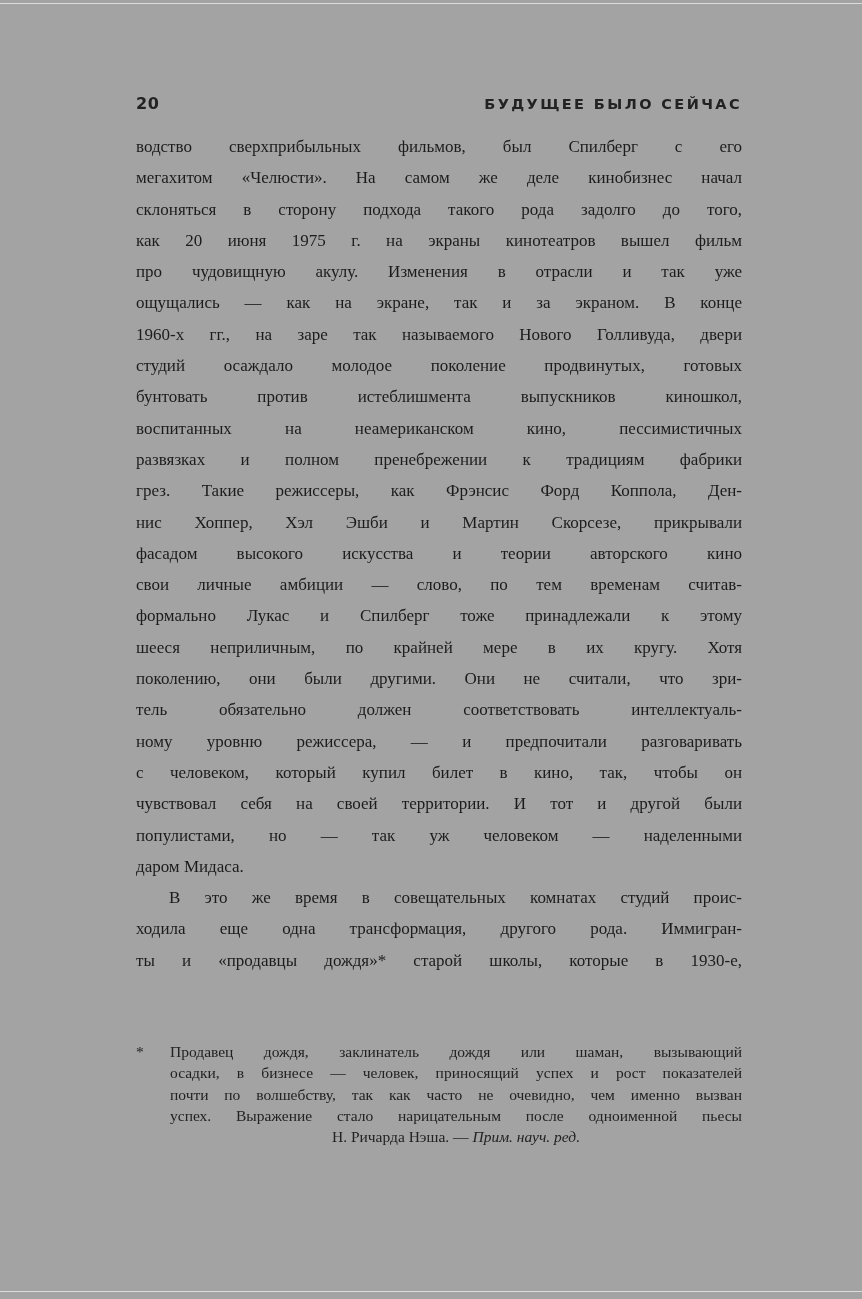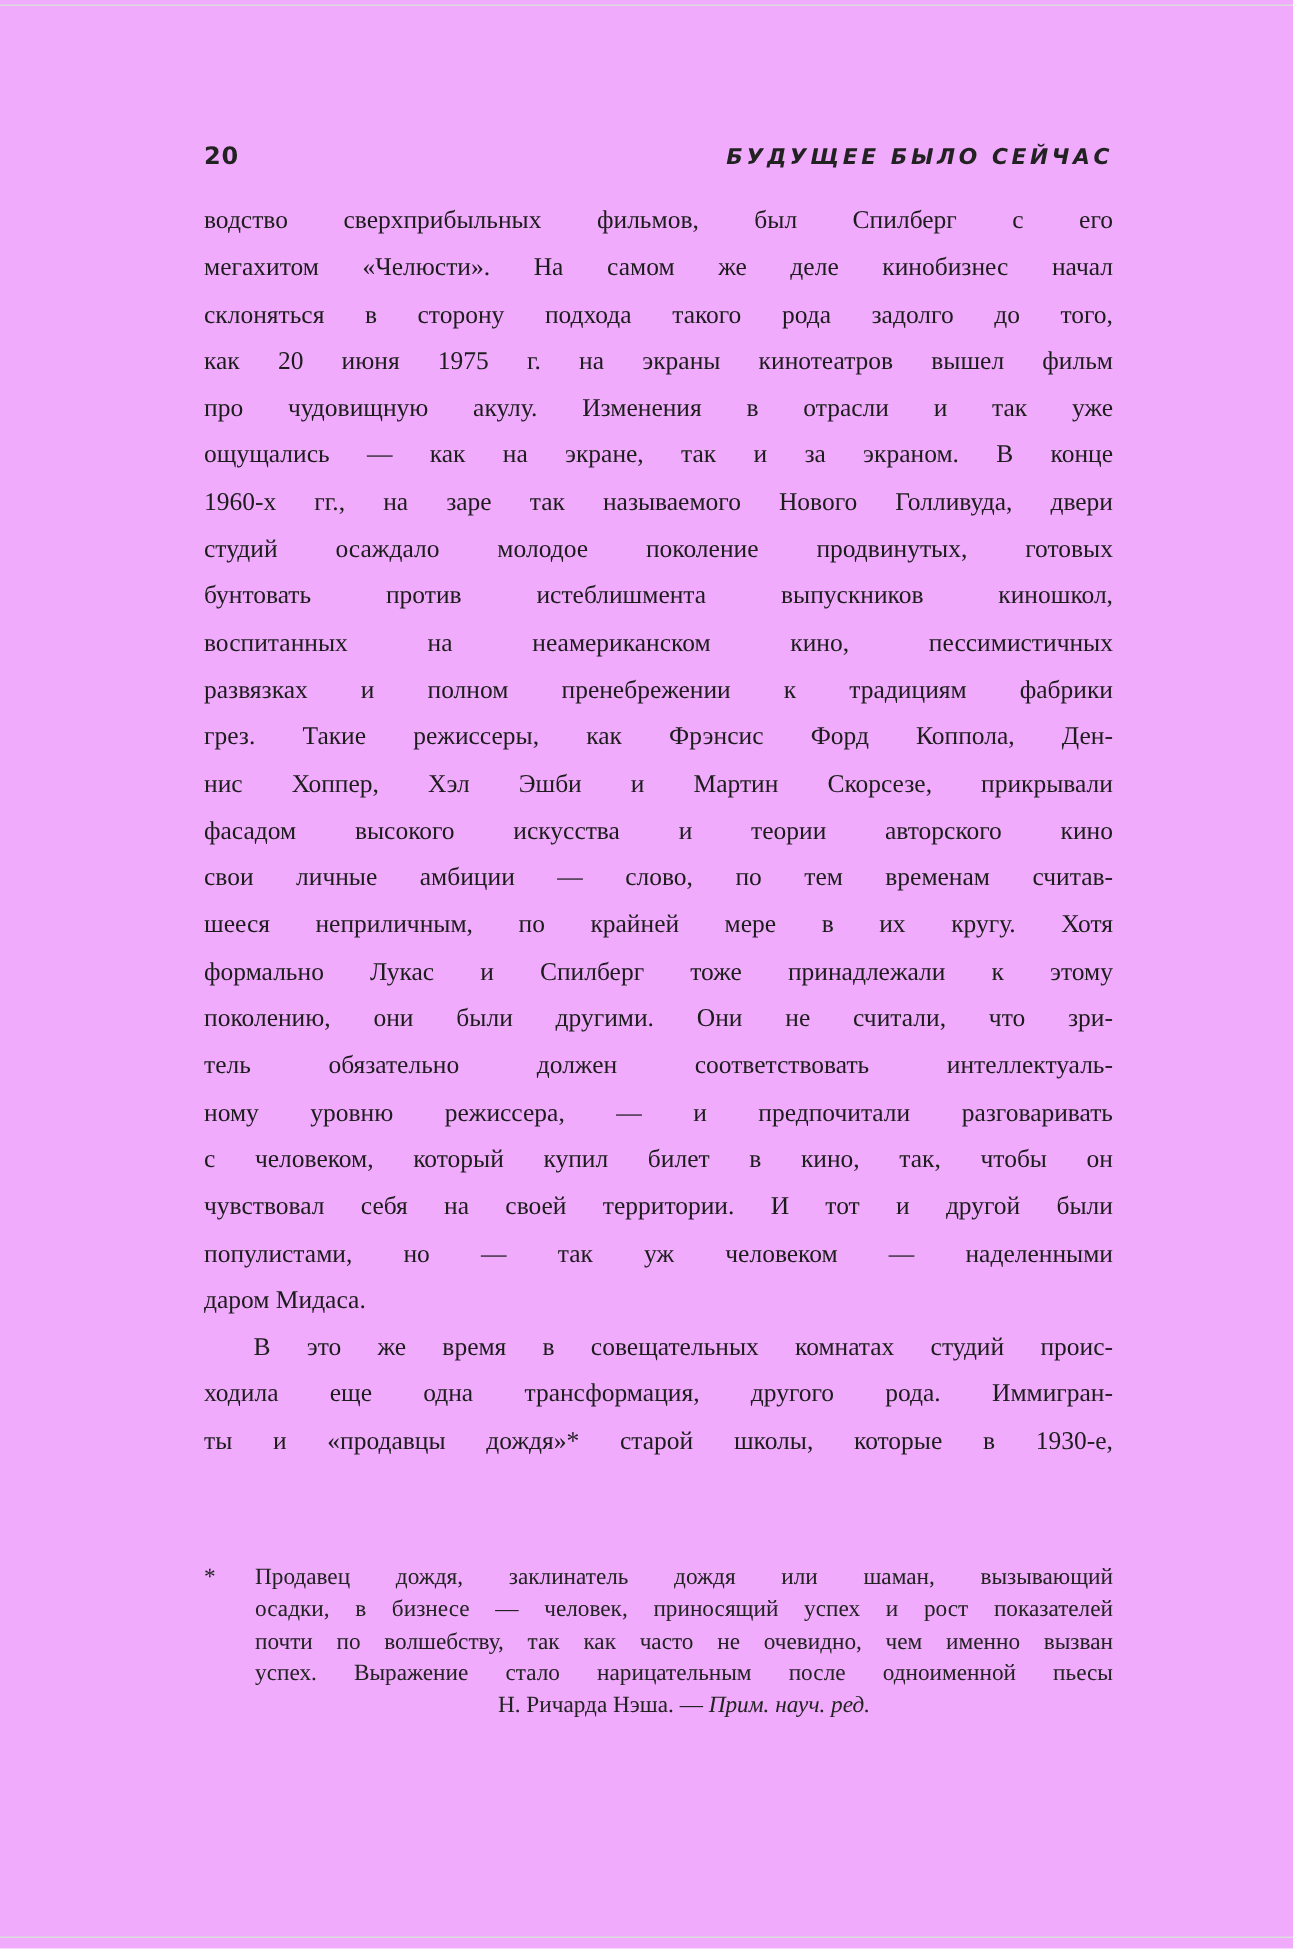--- a/index.html
+++ b/index.html
@@ -1,21 +1,21 @@
 <!DOCTYPE html>
 <html><head>
 <meta charset="utf-8">
 <style>
   * { margin: 0; padding: 0; box-sizing: border-box; }
   html, body { background: #ffffff; }
   .page {
     position: relative;
     width: 862px;
     height: 1299px;
-    background: #f0abfc;
+    background: #a3a3a3;
     font-family: "Liberation Serif", serif;
     color: #1b1b1b;
     overflow: hidden;
     margin: 0 auto;
   }
   .edge-line {
     position: absolute;
     left: 0;
     right: 0;
     height: 1px;
@@ -38,21 +38,20 @@
     font-weight: 700;
     font-size: 16px;
     letter-spacing: 0.5px;
     color: #222;
   }
   .running-title {
     font-weight: 700;
     font-size: 14.5px;
     letter-spacing: 2.4px;
     color: #222;
-    font-style: italic;
   }
 
   .body-text {
     position: absolute;
     top: 131px;
     left: 136px;
     width: 606px;
     font-size: 17px;
     line-height: 31.3px;
     color: #1c1c1c;
@@ -105,22 +104,22 @@
         <div class="tline">ощущались — как на экране, так и за экраном. В конце</div>
         <div class="tline">1960-х гг., на заре так называемого Нового Голливуда, двери</div>
         <div class="tline">студий осаждало молодое поколение продвинутых, готовых</div>
         <div class="tline">бунтовать против истеблишмента выпускников киношкол,</div>
         <div class="tline">воспитанных на неамериканском кино, пессимистичных</div>
         <div class="tline">развязках и полном пренебрежении к традициям фабрики</div>
         <div class="tline">грез. Такие режиссеры, как Фрэнсис Форд Коппола, Ден-</div>
         <div class="tline">нис Хоппер, Хэл Эшби и Мартин Скорсезе, прикрывали</div>
         <div class="tline">фасадом высокого искусства и теории авторского кино</div>
         <div class="tline">свои личные амбиции — слово, по тем временам считав-</div>
+        <div class="tline">формально Лукас и Спилберг тоже принадлежали к этому</div>
         <div class="tline">шееся неприличным, по крайней мере в их кругу. Хотя</div>
-        <div class="tline">формально Лукас и Спилберг тоже принадлежали к этому</div>
         <div class="tline">поколению, они были другими. Они не считали, что зри-</div>
         <div class="tline">тель обязательно должен соответствовать интеллектуаль-</div>
         <div class="tline">ному уровню режиссера, — и предпочитали разговаривать</div>
         <div class="tline">с человеком, который купил билет в кино, так, чтобы он</div>
         <div class="tline">чувствовал себя на своей территории. И тот и другой были</div>
         <div class="tline">популистами, но — так уж человеком — наделенными</div>
         <div class="tline">даром Мидаса.</div>
       </div>
     <div class="para-second">
         <div class="tline">В это же время в совещательных комнатах студий проис-</div>

